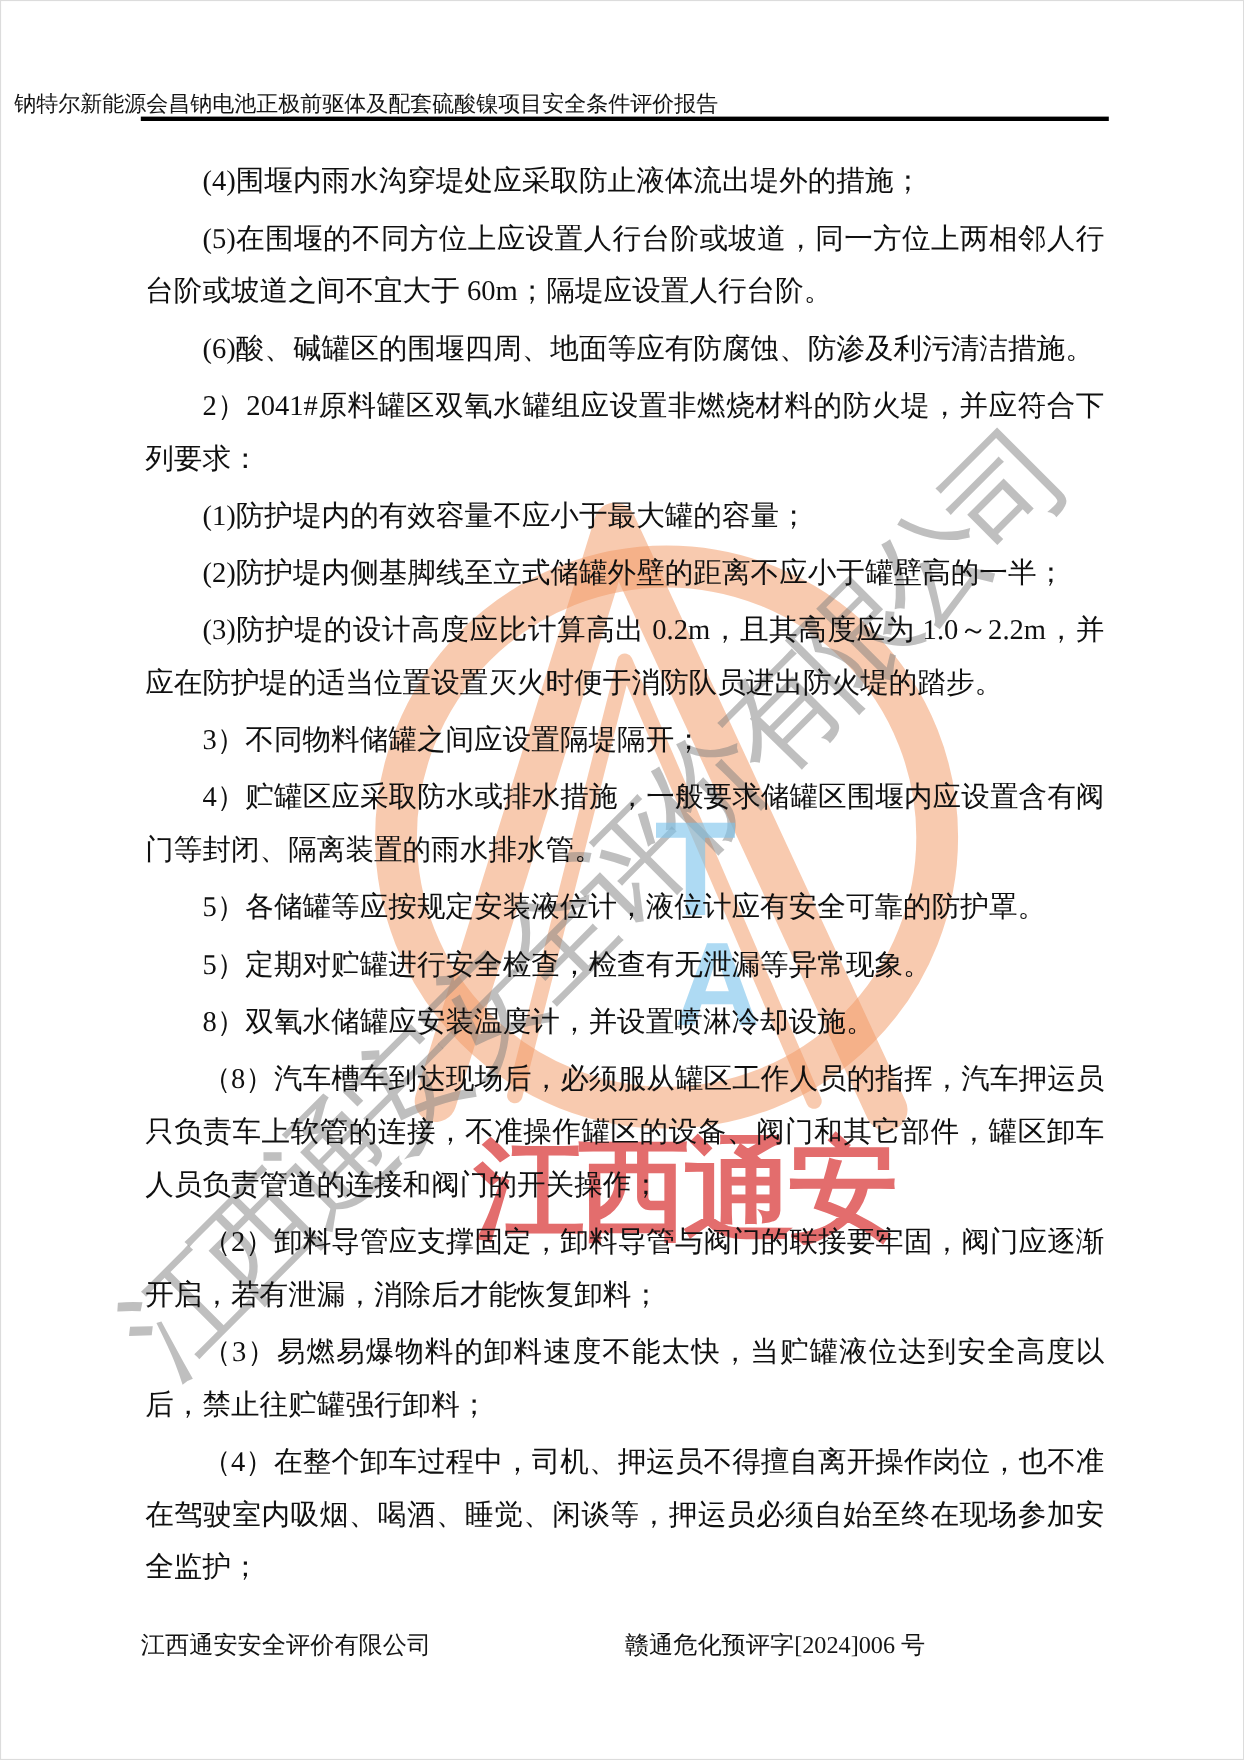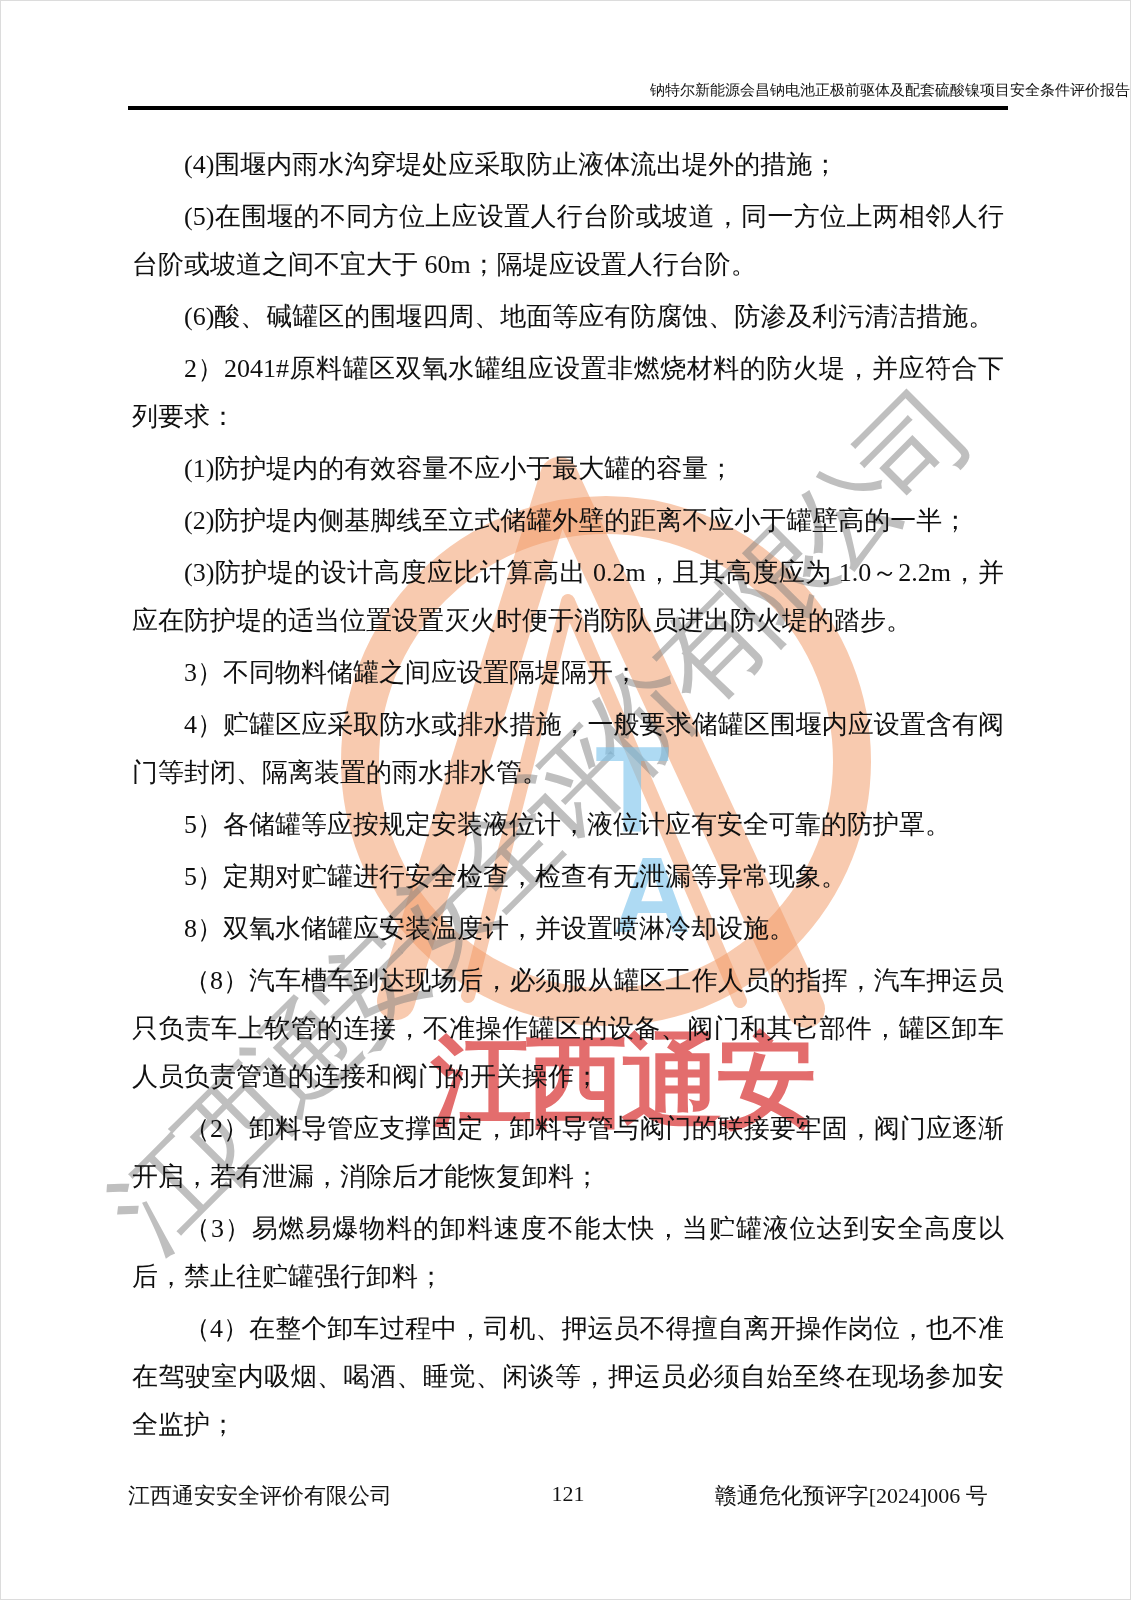--- a/index.html
+++ b/index.html
@@ -41,22 +41,22 @@
     position:absolute;left:430px;top:1030px;
     font-size:101px;line-height:1.02;
     font-weight:bold;letter-spacing:-6px;
     color:rgba(219,68,68,0.78);
     white-space:nowrap;
     text-align:right;
   }
   
   .header-title{
     position:absolute;left:12px;right:0;top:80px;
-    text-align:right;
-    font-size:15px;letter-spacing:0;
+    text-align:left;
+    font-size:20px;letter-spacing:0;
     color:#141414;
     z-index:2;
   }
   .header-rule{
     position:absolute;left:127px;top:105px;
     width:880px;height:4px;background:#000;
     z-index:2;
   }
   
   .content{
@@ -116,17 +116,16 @@
     <p>5）定期对贮罐进行安全检查，检查有无泄漏等异常现象。</p>
     <p>8）双氧水储罐应安装温度计，并设置喷淋冷却设施。</p>
     <p>（8）汽车槽车到达现场后，必须服从罐区工作人员的指挥，汽车押运员只负责车上软管的连接，不准操作罐区的设备、阀门和其它部件，罐区卸车人员负责管道的连接和阀门的开关操作；</p>
     <p>（2）卸料导管应支撑固定，卸料导管与阀门的联接要牢固，阀门应逐渐开启，若有泄漏，消除后才能恢复卸料；</p>
     <p>（3）易燃易爆物料的卸料速度不能太快，当贮罐液位达到安全高度以后，禁止往贮罐强行卸料；</p>
     <p>（4）在整个卸车过程中，司机、押运员不得擅自离开操作岗位，也不准在驾驶室内吸烟、喝酒、睡觉、闲谈等，押运员必须自始至终在现场参加安全监护；</p>
   </main>
 
   <footer class="footer">
     <span class="f-left">江西通安安全评价有限公司</span>
-    <span class="f-center">121</span>
     <span class="f-right">赣通危化预评字[2024]006 号</span>
   </footer>
 
 </div>
 
 </body></html>

